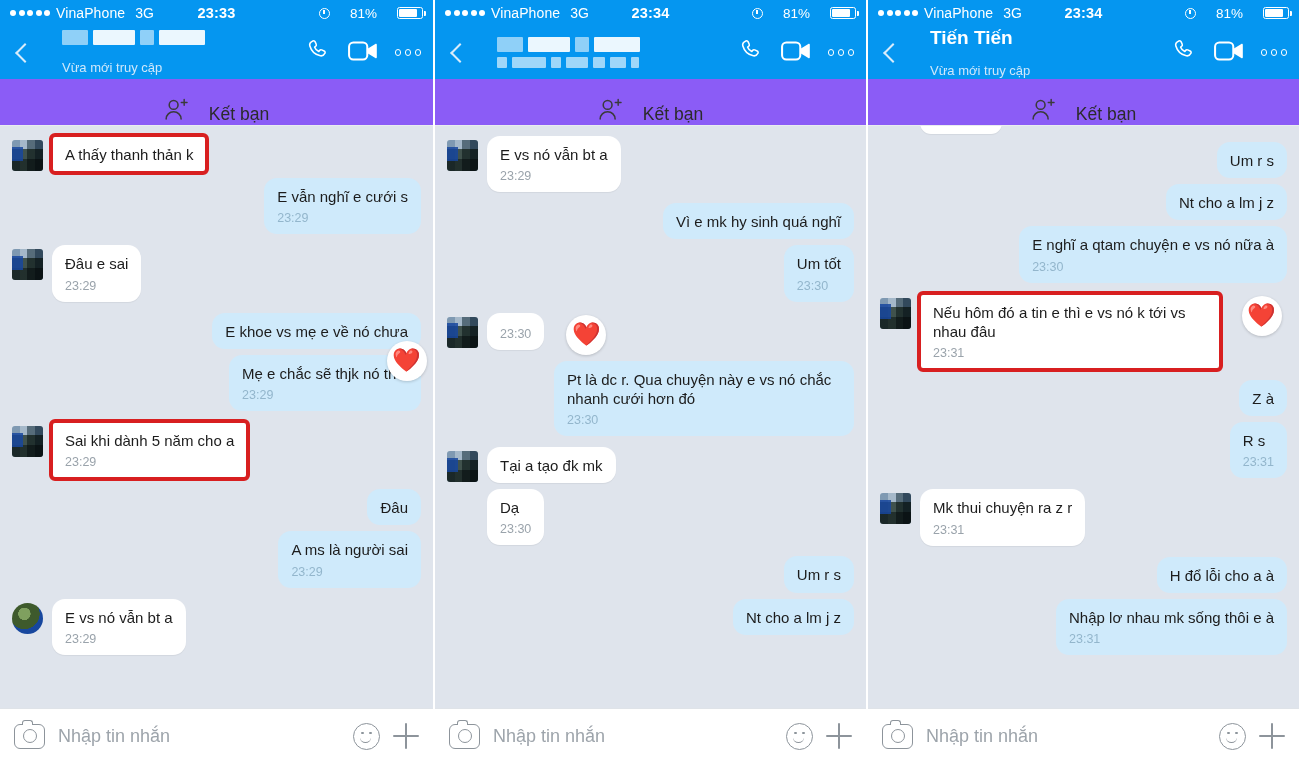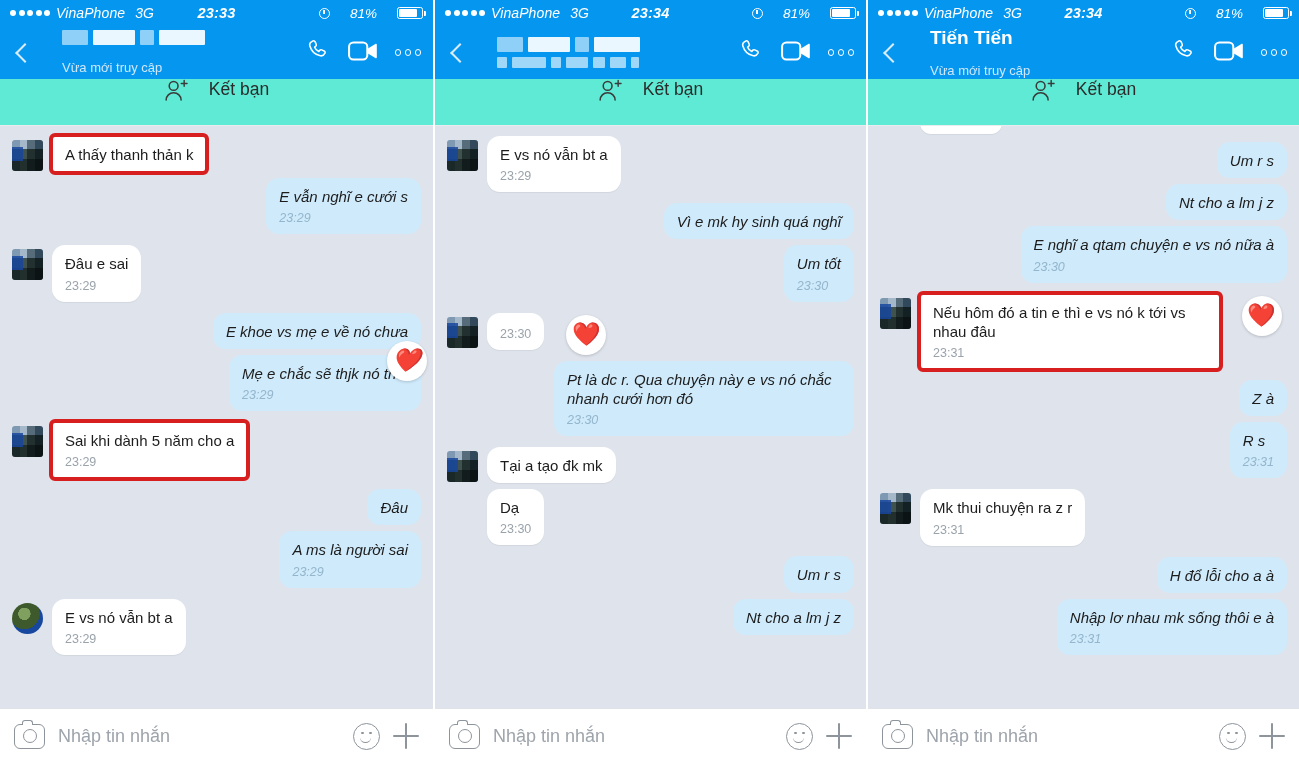--- a/index.html
+++ b/index.html
@@ -5,21 +5,21 @@
   * { box-sizing: border-box; margin:0; padding:0; }
   html,body{ width:1299px; height:763px; overflow:hidden; background:#ffffff;
     font-family:"Liberation Sans","DejaVu Sans",sans-serif; }
   .screens{ display:flex; width:1299px; height:763px; }
   .phone{ width:433px; height:763px; position:relative; display:flex; flex-direction:column;
           background:#dfe4ec; overflow:hidden; }
   .phone + .phone{ border-left:2px solid #ffffff; }
 
   
   .statusbar{ height:26px; background:#0596f0; color:#fff; display:flex; align-items:center;
-              padding:0 10px; font-size:13.5px; position:relative; flex:0 0 auto;font-style:italic; }
+              padding:0 10px; font-size:13.5px; position:relative; flex:0 0 auto; }
   .sb-left{ display:flex; align-items:center; gap:6px; }
   .dots{ display:flex; gap:2.5px; align-items:center; }
   .dots i{ width:6px; height:6px; border-radius:50%; background:#fff; display:block; }
   .sb-carrier{ font-size:14px; letter-spacing:.1px; }
   .sb-net{ font-size:14px; margin-left:4px;text-align:center; }
   .sb-time{ position:absolute; left:0; right:0; text-align:center; font-weight:bold; font-size:14.5px;
             letter-spacing:.2px; pointer-events:none; }
   .sb-right{ margin-left:auto; display:flex; align-items:center; gap:20px; font-size:13.5px; z-index:2;}
   .alarm{ width:11px; height:11px; border:1.6px solid #fff; border-radius:50%; position:relative; }
   .alarm:after{ content:""; position:absolute; left:3.4px; top:1.6px; width:1.4px; height:4px; background:#fff;}
@@ -47,29 +47,29 @@
   .redact span{ display:block; height:15px; background:rgba(255,255,255,.92); border-radius:1px; }
   .redact.dim span{ background:rgba(255,255,255,.62); }
   .redact.sub{ height:12px; margin-top:4px; }
   .redact.sub span{ height:11px; }
   .navicons{ display:flex; align-items:center; gap:17px; flex:0 0 auto; margin-left:8px; }
   .ic{ color:#fff; display:block; }
   .dots3{ display:flex; gap:3.5px; }
   .dots3 i{ width:6.5px; height:6.5px; border-radius:50%; border:1.6px solid #fff; display:block; }
 
   
-  .addfriend{ height:47px; background:#5eead4; display:flex; align-items:flex-start; justify-content:center;
+  .addfriend{ height:47px; background:#8b5cf6; display:flex; align-items:flex-end; justify-content:center;
               gap:20px; flex:0 0 auto; border-bottom:1px solid #e9ecef; }
   .addfriend .lbl{ font-size:17.5px; color:#2b2b2b; }
 
   
   .chat{ flex:1 1 auto; position:relative; overflow:hidden; background:#dfe4ec;
          padding:10px 12px 4px 12px; }
   .row{ display:flex; align-items:flex-start; margin-bottom:11px; position:relative; }
-  .row.out{ justify-content:flex-end;font-style:italic; }
+  .row.out{ justify-content:flex-end; }
   .row.tight{ margin-bottom:6px; }
   .avatar{ width:31px; height:31px; border-radius:50%; flex:0 0 auto; margin-right:9px;
            margin-top:4px; overflow:hidden; position:relative; background:#5a6a78; }
   .avatar.px{ border-radius:3px; background:
       linear-gradient(90deg,#9fb4c6 0 25%,#cfd8e0 25% 50%,#6c7f88 50% 75%,#3f5566 75% 100%); }
   .avatar.px:before{ content:""; position:absolute; inset:0;
       background:
         linear-gradient(180deg, rgba(200,215,228,.95) 0 30%, rgba(60,80,70,.9) 30% 62%, rgba(30,45,40,.95) 62% 100%);
       mix-blend-mode:multiply; }
   .avatar.px:after{ content:""; position:absolute; left:0; top:22%; width:34%; height:46%;

